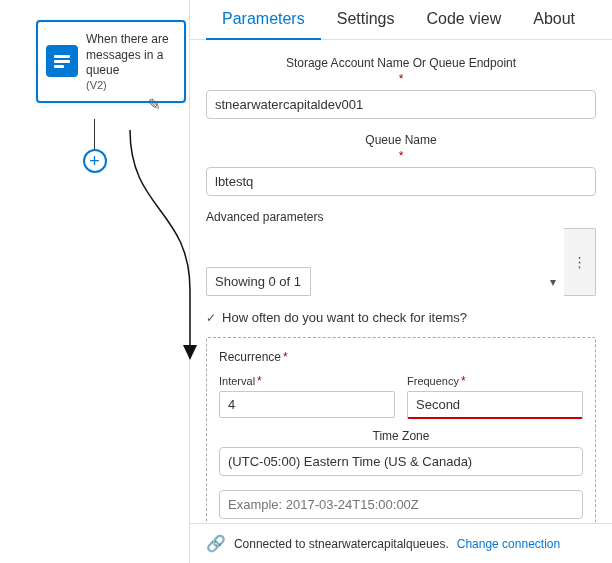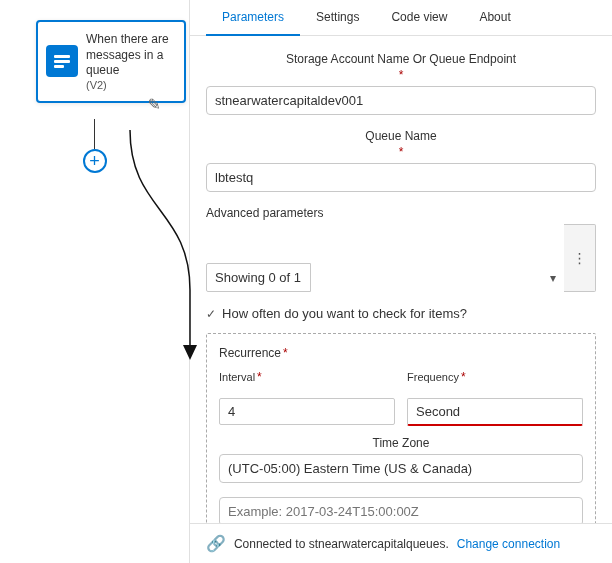--- a/index.html
+++ b/index.html
@@ -119,21 +119,21 @@
     
     .tabs {
       display: flex;
       border-bottom: 1px solid #e0e0e0;
       padding: 0 16px;
       gap: 0;
     }
 
     .tab {
       padding: 10px 16px;
-      font-size: 12px;
+      font-size: 16px;
       color: #333;
       cursor: pointer;
       border-bottom: 2px solid transparent;
       margin-bottom: -1px;
     }
 
     .tab.active {
       color: #0078d4;
       border-bottom: 2px solid #0078d4;
     }
@@ -279,21 +279,21 @@
       flex: 1;
     }
 
     .frequency-group {
       flex: 1;
     }
 
     .sub-label {
       font-size: 11px;
       color: #333;
-      margin-bottom: 14px;
+      margin-bottom: 3px;
       display: flex;
       align-items: center;
       gap: 2px;
     }
 
     .frequency-input {
       width: 100%;
       border: 1px solid #c8c8c8;
       border-radius: 2px;
       padding: 5px 8px;

